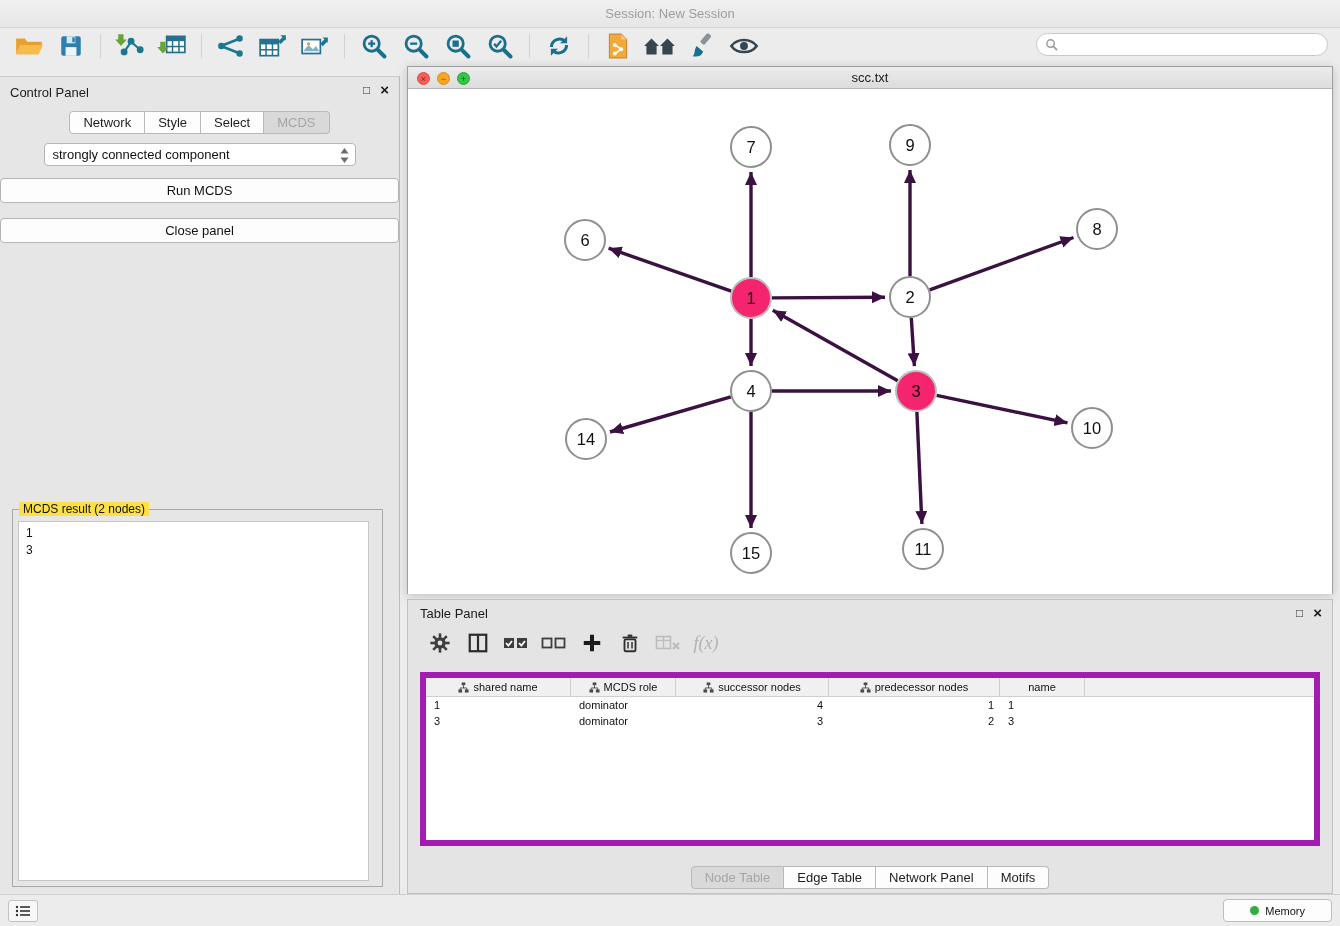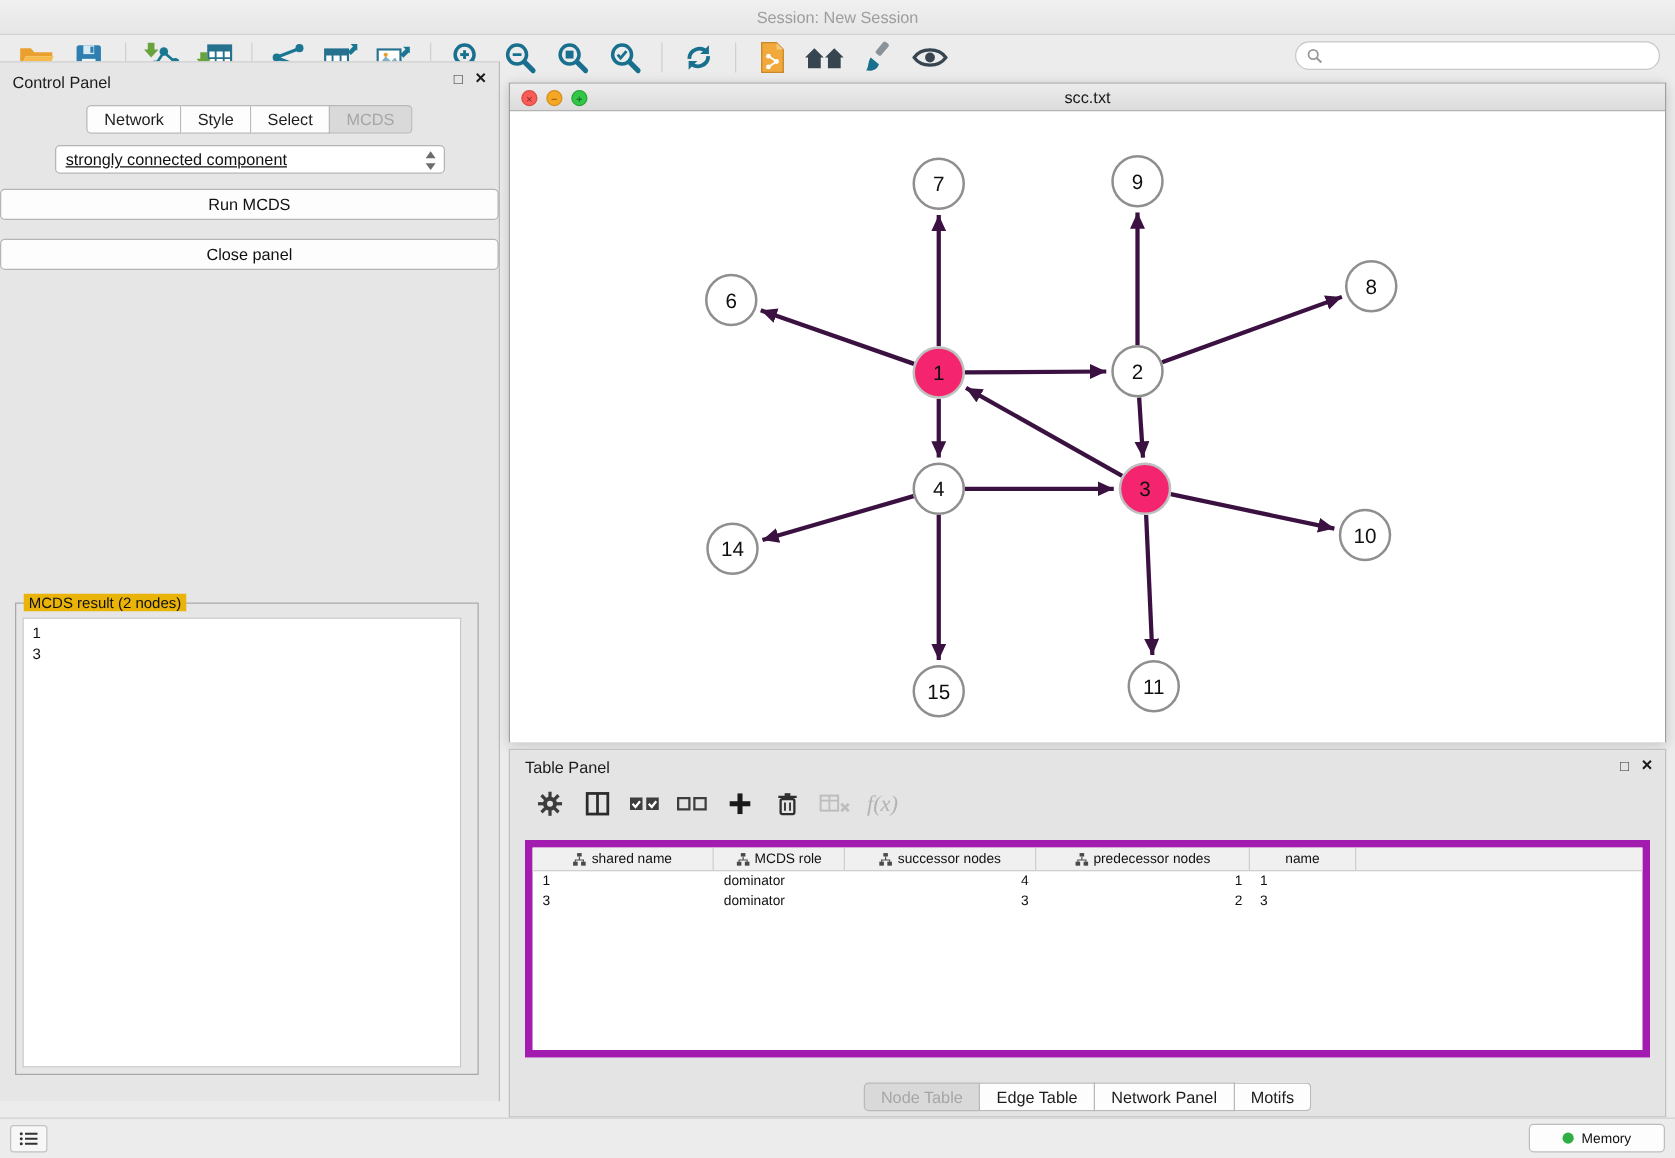--- a/index.html
+++ b/index.html
@@ -18,43 +18,43 @@
   .tb-btn { height:32px; min-width:38px; display:flex; align-items:center; justify-content:center;
     border-radius:4px; cursor:default; margin:0 2px; }
   .tb-sep { width:1px; height:24px; background:#d0d0d0; margin:0 8px; }
   .search-box { position:absolute; right:12px; top:5px; width:292px; height:23px;
     background:#fff; border:1px solid #c8c8c8; border-radius:12px;
     display:flex; align-items:center; padding-left:8px; }
   .search-box input { border:none; outline:none; flex:1; font-size:12px; margin-left:5px;
     font-family:"Liberation Sans",sans-serif; background:transparent; }
 
   
-  .control-panel { position:absolute; top:49px; left:0; width:400px; height:832px;
+  .control-panel { position:absolute; top:76px; left:0; width:400px; height:832px;
     background:#e6e6e6; border-right:1px solid #bdbdbd; border-top:1px solid #cfcfcf; }
   .cp-header { height:30px; display:flex; align-items:center; padding:0 10px; font-size:13px; color:#1c1c1c; }
   .panel-icons { position:absolute; right:10px; top:6px; display:flex; gap:10px; align-items:center; }
   .float-ic { font-size:12px; color:#333; }
   .close-ic { font-size:15px; font-weight:900; color:#1a1a1a; line-height:12px; }
   .tabs { display:flex; justify-content:center; margin-top:4px; }
   .tab { background:#fdfdfd; border:1px solid #b9b9b9; border-left:none; padding:3px 13px;
     font-size:13px; color:#1d1d1d; cursor:default; }
   .tab:first-child { border-left:1px solid #b9b9b9; border-radius:4px 0 0 4px; }
   .tab:last-child { border-radius:0 4px 4px 0; }
   .tab.active { background:#d9d9d9; color:#a6a6a6; }
   .opt-label { text-align:center; margin-top:22px; font-size:13px; color:#111; }
   .dropdown { position:relative; width:312px; height:23px; margin:9px auto 0;
     background:#fff; border:1px solid #b5b5b5; border-radius:4px;
-    display:flex; align-items:center; padding-left:8px; font-size:13px; color:#111;text-decoration:underline; }
+    display:flex; align-items:center; padding-left:8px; font-size:13px; color:#111; }
   .dropdown svg { position:absolute; right:5px; top:3px; }
   .cp-buttons { display:flex; justify-content:center; gap:15px; margin-top:12px;flex-direction:column; }
   .mac-btn { background:#fdfdfd; border:1px solid #b5b5b5; border-radius:4px;
     font-size:13px; color:#111; padding:4px 14px; font-family:"Liberation Sans",sans-serif; }
   .mcds-group { position:absolute; left:12px; right:16px; top:432px; height:378px;
     border:1px solid #a9a9a9; }
-  .mcds-legend { position:absolute; top:-8px; left:6px; background:#eab308; padding:0 4px;
+  .mcds-legend { position:absolute; top:-8px; left:6px; background:#fde047; padding:0 4px;
     font-size:12px; color:#111; }
   .mcds-list { position:absolute; left:5px; right:13px; top:11px; bottom:5px;
     background:#fff; border:1px solid #c6c6c6; padding:3px 7px; font-size:12px;
     line-height:17px; color:#111; }
 
   
   .net-window { position:absolute; left:407px; top:66px; width:926px; height:528px;
     background:#fff; border:1px solid #9f9f9f; box-shadow:0 2px 10px rgba(0,0,0,0.18); }
   .net-titlebar { height:22px; background:linear-gradient(#ececec,#dcdcdc);
     border-bottom:1px solid #b4b4b4; display:flex; align-items:center; position:relative; }

